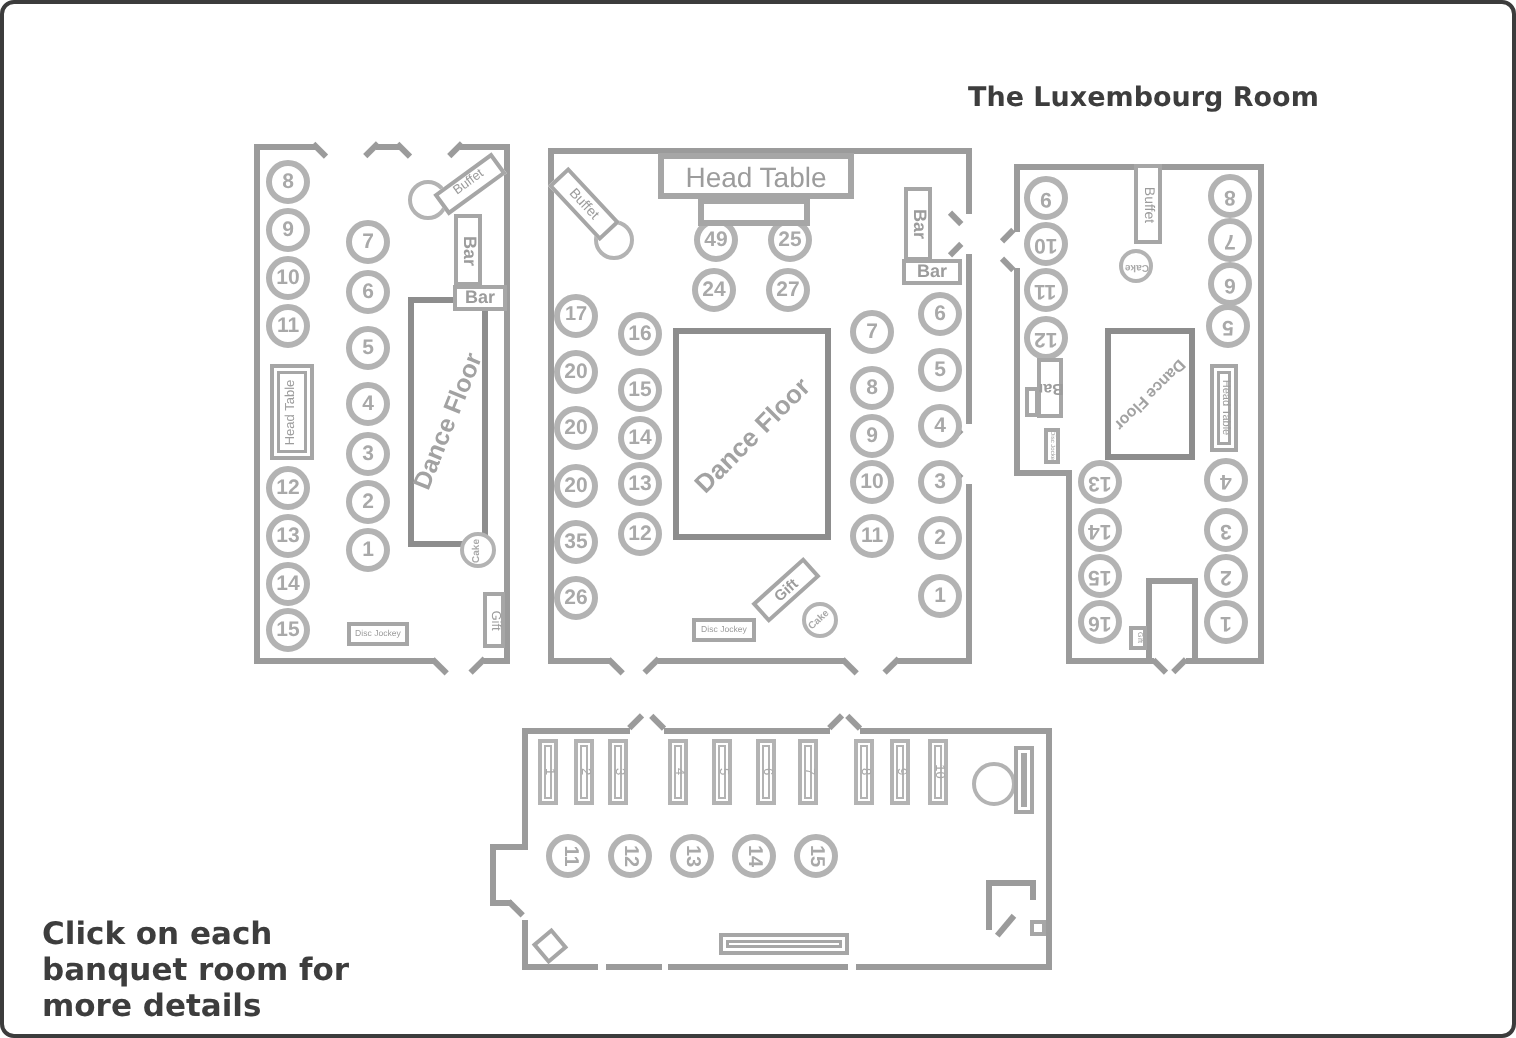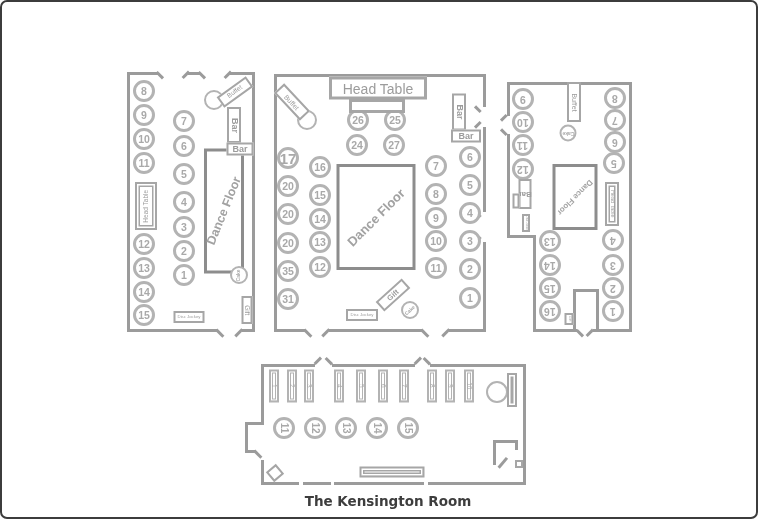--- a/index.html
+++ b/index.html
@@ -31,20 +31,21 @@
   .trect span{color:var(--tnum);line-height:1;white-space:nowrap;}
   .dance{position:absolute;box-sizing:border-box;border:3.5px solid var(--dbrd);background:#fff;
          display:flex;align-items:center;justify-content:center;transform:translate(-50%,-50%);}
   .dance span{color:var(--dtxt);font-weight:600;white-space:nowrap;line-height:1;}
 </style>
 </head>
 <body>
 
 <div id="frame" style="--wall: #9b9b9b; --tbl: #b3b3b3; --tnum: #a9a9a9; --lbrd: #a6a6a6; --ltxt: #9c9c9c; --dbrd: #8d8d8d; --dtxt: #a2a2a2; --title: #3d3d3d;">
   <div id="stage">
+    <div id="instruction" style="left:19px;top:457px;width:185px;">Click on each banquet room for more details</div>
       <div class="room" style="left: 123px; top: 62px; width: 136px; height: 280px;">
         <div class="wall" style="left: 2px; top: 8px; width: 3px; height: 260px;"></div>
         <div class="wall" style="left: 2px; top: 8px; width: 31px; height: 3px;"></div>
         <div class="wall" style="left: 63px; top: 8px; width: 12px; height: 3px;"></div>
         <div class="wall" style="left: 105px; top: 8px; width: 25px; height: 3px;"></div>
         <div class="wall" style="left: 127px; top: 8px; width: 3px; height: 260px;"></div>
         <div class="wall" style="left: 2px; top: 265px; width: 90px; height: 3px;"></div>
         <div class="wall" style="left: 117px; top: 265px; width: 13px; height: 3px;"></div>
         <div class="tick" style="left: 35px; top: 11px; width: 9px; transform: translate(-50%, -50%) rotate(45deg);"></div>
         <div class="tick" style="left: 61px; top: 11px; width: 9px; transform: translate(-50%, -50%) rotate(135deg);"></div>
@@ -137,54 +138,54 @@
         <div class="tick" style="left: 153px; top: 269px; width: 10px; transform: translate(-50%, -50%) rotate(45deg);"></div>
         <div class="tick" style="left: 174px; top: 269px; width: 10px; transform: translate(-50%, -50%) rotate(135deg);"></div>
         <div class="tick" style="left: 206px; top: 45px; width: 8px; transform: translate(-50%, -50%) rotate(45deg);"></div>
         <div class="tick" style="left: 206px; top: 61px; width: 8px; transform: translate(-50%, -50%) rotate(135deg);"></div>
         <div class="tick" style="left: 206px; top: 150px; width: 8px; transform: translate(-50%, -50%) rotate(45deg);"></div>
         <div class="tick" style="left: 206px; top: 176px; width: 8px; transform: translate(-50%, -50%) rotate(135deg);"></div>
         <div class="dance" style="left: 104px; top: 153px; width: 79px; height: 106px;">
           <span style="font-size: 13px; transform: rotate(-45deg);">Dance Floor</span>
         </div>
         <div class="tcircle" style="left: 16px; top: 94px; width: 22px; height: 22px;">
-          <span style="font-size: 15px; font-weight: bold;">17</span>
+          <span style="font-size: 10px; font-weight: bold;">17</span>
         </div>
         <div class="tcircle" style="left: 16px; top: 122px; width: 22px; height: 22px;">
           <span style="font-size: 10.5px; font-weight: bold;">20</span>
         </div>
         <div class="tcircle" style="left: 16px; top: 150px; width: 22px; height: 22px;">
           <span style="font-size: 10.5px; font-weight: bold;">20</span>
         </div>
         <div class="tcircle" style="left: 16px; top: 179px; width: 22px; height: 22px;">
           <span style="font-size: 10.5px; font-weight: bold;">20</span>
         </div>
         <div class="tcircle" style="left: 16px; top: 207px; width: 22px; height: 22px;">
           <span style="font-size: 10.5px; font-weight: bold;">35</span>
         </div>
         <div class="tcircle" style="left: 16px; top: 235px; width: 22px; height: 22px;">
-          <span style="font-size: 10.5px; font-weight: bold;">31</span>
+          <span style="font-size: 10.5px; font-weight: bold;">26</span>
         </div>
         <div class="tcircle" style="left: 48px; top: 103px; width: 22px; height: 22px;">
           <span style="font-size: 10.5px; font-weight: bold;">16</span>
         </div>
         <div class="tcircle" style="left: 48px; top: 131px; width: 22px; height: 22px;">
           <span style="font-size: 10.5px; font-weight: bold;">15</span>
         </div>
         <div class="tcircle" style="left: 48px; top: 155px; width: 22px; height: 22px;">
           <span style="font-size: 10.5px; font-weight: bold;">14</span>
         </div>
         <div class="tcircle" style="left: 48px; top: 178px; width: 22px; height: 22px;">
           <span style="font-size: 10.5px; font-weight: bold;">13</span>
         </div>
         <div class="tcircle" style="left: 48px; top: 203px; width: 22px; height: 22px;">
           <span style="font-size: 10.5px; font-weight: bold;">12</span>
         </div>
         <div class="tcircle" style="left: 86px; top: 56px; width: 22px; height: 22px;">
-          <span style="font-size: 10.5px; font-weight: bold;">26</span>
+          <span style="font-size: 10.5px; font-weight: bold;">49</span>
         </div>
         <div class="tcircle" style="left: 123px; top: 56px; width: 22px; height: 22px;">
           <span style="font-size: 10.5px; font-weight: bold;">25</span>
         </div>
         <div class="tcircle" style="left: 85px; top: 81px; width: 22px; height: 22px;">
           <span style="font-size: 10.5px; font-weight: bold;">24</span>
         </div>
         <div class="tcircle" style="left: 122px; top: 81px; width: 22px; height: 22px;">
           <span style="font-size: 10.5px; font-weight: bold;">27</span>
         </div>
@@ -238,20 +239,21 @@
         <div class="lbox" style="left: 194px; top: 72px; width: 30px; height: 13px; transform: translate(-50%, -50%) rotate(0deg);">
           <span style="font-size: 9px; font-weight: bold;">Bar</span>
         </div>
         <div class="lbox" style="left: 121px; top: 231px; width: 35px; height: 13px; transform: translate(-50%, -50%) rotate(-42deg);">
           <span style="font-size: 7.5px; font-weight: bold;">Gift</span>
         </div>
         <div class="lbox" style="left: 90px; top: 251px; width: 32px; height: 12px; transform: translate(-50%, -50%) rotate(0deg);">
           <span style="font-size: 4.3px;">Disc Jockey</span>
         </div>
       </div>
+      <div class="room-title" style="left: 482px; top: 39px; width: 166px;">The Luxembourg Room</div>
       <div class="room" style="left: 498px; top: 70px; width: 136px; height: 272px;">
         <div class="wall" style="left: 7px; top: 10px; width: 125px; height: 3px;"></div>
         <div class="wall" style="left: 7px; top: 10px; width: 3px; height: 34px;"></div>
         <div class="wall" style="left: 7px; top: 62px; width: 3px; height: 103px;"></div>
         <div class="wall" style="left: 7px; top: 163px; width: 29px; height: 3px;"></div>
         <div class="wall" style="left: 33px; top: 163px; width: 3px; height: 97px;"></div>
         <div class="wall" style="left: 129px; top: 10px; width: 3px; height: 250px;"></div>
         <div class="wall" style="left: 33px; top: 257px; width: 44px; height: 3px;"></div>
         <div class="wall" style="left: 93px; top: 257px; width: 39px; height: 3px;"></div>
         <div class="wall" style="left: 73px; top: 217px; width: 3px; height: 41px;"></div>
@@ -325,21 +327,20 @@
           <span style="font-size: 8px; transform: rotate(180deg); font-weight: bold;">Bar</span>
         </div>
         <div class="lbox" style="left: 16px; top: 129px; width: 7px; height: 15px; transform: translate(-50%, -50%) rotate(0deg);"></div>
         <div class="lbox clip" style="left: 26px; top: 151px; width: 8px; height: 18px; transform: translate(-50%, -50%) rotate(0deg);">
           <span style="font-size: 3px; transform: rotate(90deg);">Disc Jockey</span>
         </div>
         <div class="lbox clip" style="left: 69px; top: 247px; width: 9px; height: 12px; transform: translate(-50%, -50%) rotate(0deg);">
           <span style="font-size: 3.5px; transform: rotate(90deg);">Gift</span>
         </div>
       </div>
-      <div class="room-title" style="left: 302px; top: 491px; width: 168px;">The Kensington Room</div>
       <div class="room" style="left: 240px; top: 352px; width: 288px; height: 136px;">
         <div class="wall" style="left: 19px; top: 10px; width: 54px; height: 3px;"></div>
         <div class="wall" style="left: 90px; top: 10px; width: 83px; height: 3px;"></div>
         <div class="wall" style="left: 188px; top: 10px; width: 96px; height: 3px;"></div>
         <div class="wall" style="left: 281px; top: 10px; width: 3px; height: 121px;"></div>
         <div class="wall" style="left: 19px; top: 128px; width: 38px; height: 3px;"></div>
         <div class="wall" style="left: 61px; top: 128px; width: 28px; height: 3px;"></div>
         <div class="wall" style="left: 92px; top: 128px; width: 90px; height: 3px;"></div>
         <div class="wall" style="left: 186px; top: 128px; width: 98px; height: 3px;"></div>
         <div class="wall" style="left: 19px; top: 10px; width: 3px; height: 60px;"></div>

